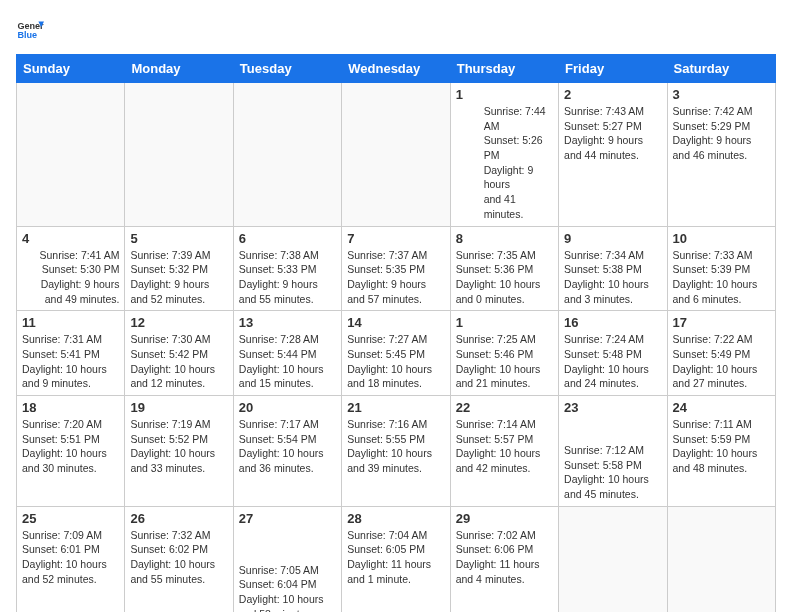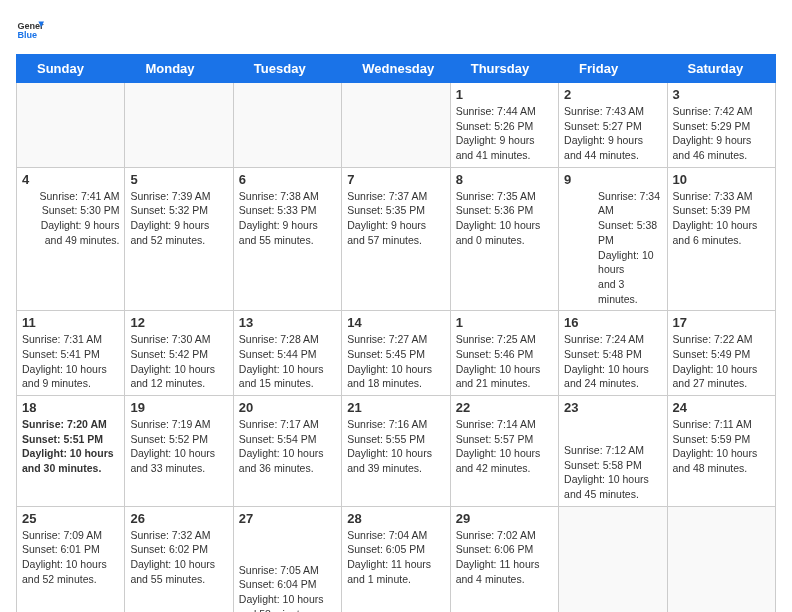--- a/index.html
+++ b/index.html
@@ -41,21 +41,21 @@
     }
     .calendar-table {
       width: 100%;
       border-collapse: collapse;
       table-layout: fixed;
     }
     .calendar-table th {
       background-color: #1a73e8;
       color: white;
       text-align: left;
-      padding: 6px 20px;
+      padding: 6px 6px;
       font-size: 13px;
       font-weight: bold;
       border: 1px solid #1a73e8;
     }
     .calendar-table td {
       border: 1px solid #ccc;
       vertical-align: top;
       padding: 4px 5px;
       height: 80px;
       background: #fff;
@@ -112,21 +112,21 @@
       </tr>
   </thead>
   <tbody id="calendar-body">
   <tr>
         <td class="empty"></td>
         <td class="empty"></td>
         <td class="empty"></td>
         <td class="empty"></td>
         <td>
           <span class="day-number">1</span>
-          <div class="day-info" style="white-space: pre-line;">Sunrise: 7:44 AM
+          <div class="day-info" style="white-space: pre-line; margin-left: 28px;">Sunrise: 7:44 AM
 Sunset: 5:26 PM
 Daylight: 9 hours
 and 41 minutes.</div>
         </td>
         <td>
           <span class="day-number">2</span>
           <div class="day-info" style="white-space: pre-line;">Sunrise: 7:43 AM
 Sunset: 5:27 PM
 Daylight: 9 hours
 and 44 minutes.</div>
@@ -170,21 +170,21 @@
         </td>
         <td>
           <span class="day-number">8</span>
           <div class="day-info" style="white-space: pre-line;">Sunrise: 7:35 AM
 Sunset: 5:36 PM
 Daylight: 10 hours
 and 0 minutes.</div>
         </td>
         <td>
           <span class="day-number">9</span>
-          <div class="day-info" style="white-space: pre-line; margin-left: 34px;">Sunrise: 7:34 AM
+          <div class="day-info" style="white-space: pre-line;">Sunrise: 7:34 AM
 Sunset: 5:38 PM
 Daylight: 10 hours
 and 3 minutes.</div>
         </td>
         <td>
           <span class="day-number">10</span>
           <div class="day-info" style="white-space: pre-line;">Sunrise: 7:33 AM
 Sunset: 5:39 PM
 Daylight: 10 hours
 and 6 minutes.</div>
@@ -237,21 +237,21 @@
           <span class="day-number">17</span>
           <div class="day-info" style="white-space: pre-line;">Sunrise: 7:22 AM
 Sunset: 5:49 PM
 Daylight: 10 hours
 and 27 minutes.</div>
         </td>
       </tr>
       <tr>
         <td>
           <span class="day-number">18</span>
-          <div class="day-info" style="white-space: pre-line; font-weight: bold;">Sunrise: 7:20 AM
+          <div class="day-info" style="white-space: pre-line;">Sunrise: 7:20 AM
 Sunset: 5:51 PM
 Daylight: 10 hours
 and 30 minutes.</div>
         </td>
         <td>
           <span class="day-number">19</span>
           <div class="day-info" style="white-space: pre-line;">Sunrise: 7:19 AM
 Sunset: 5:52 PM
 Daylight: 10 hours
 and 33 minutes.</div>

